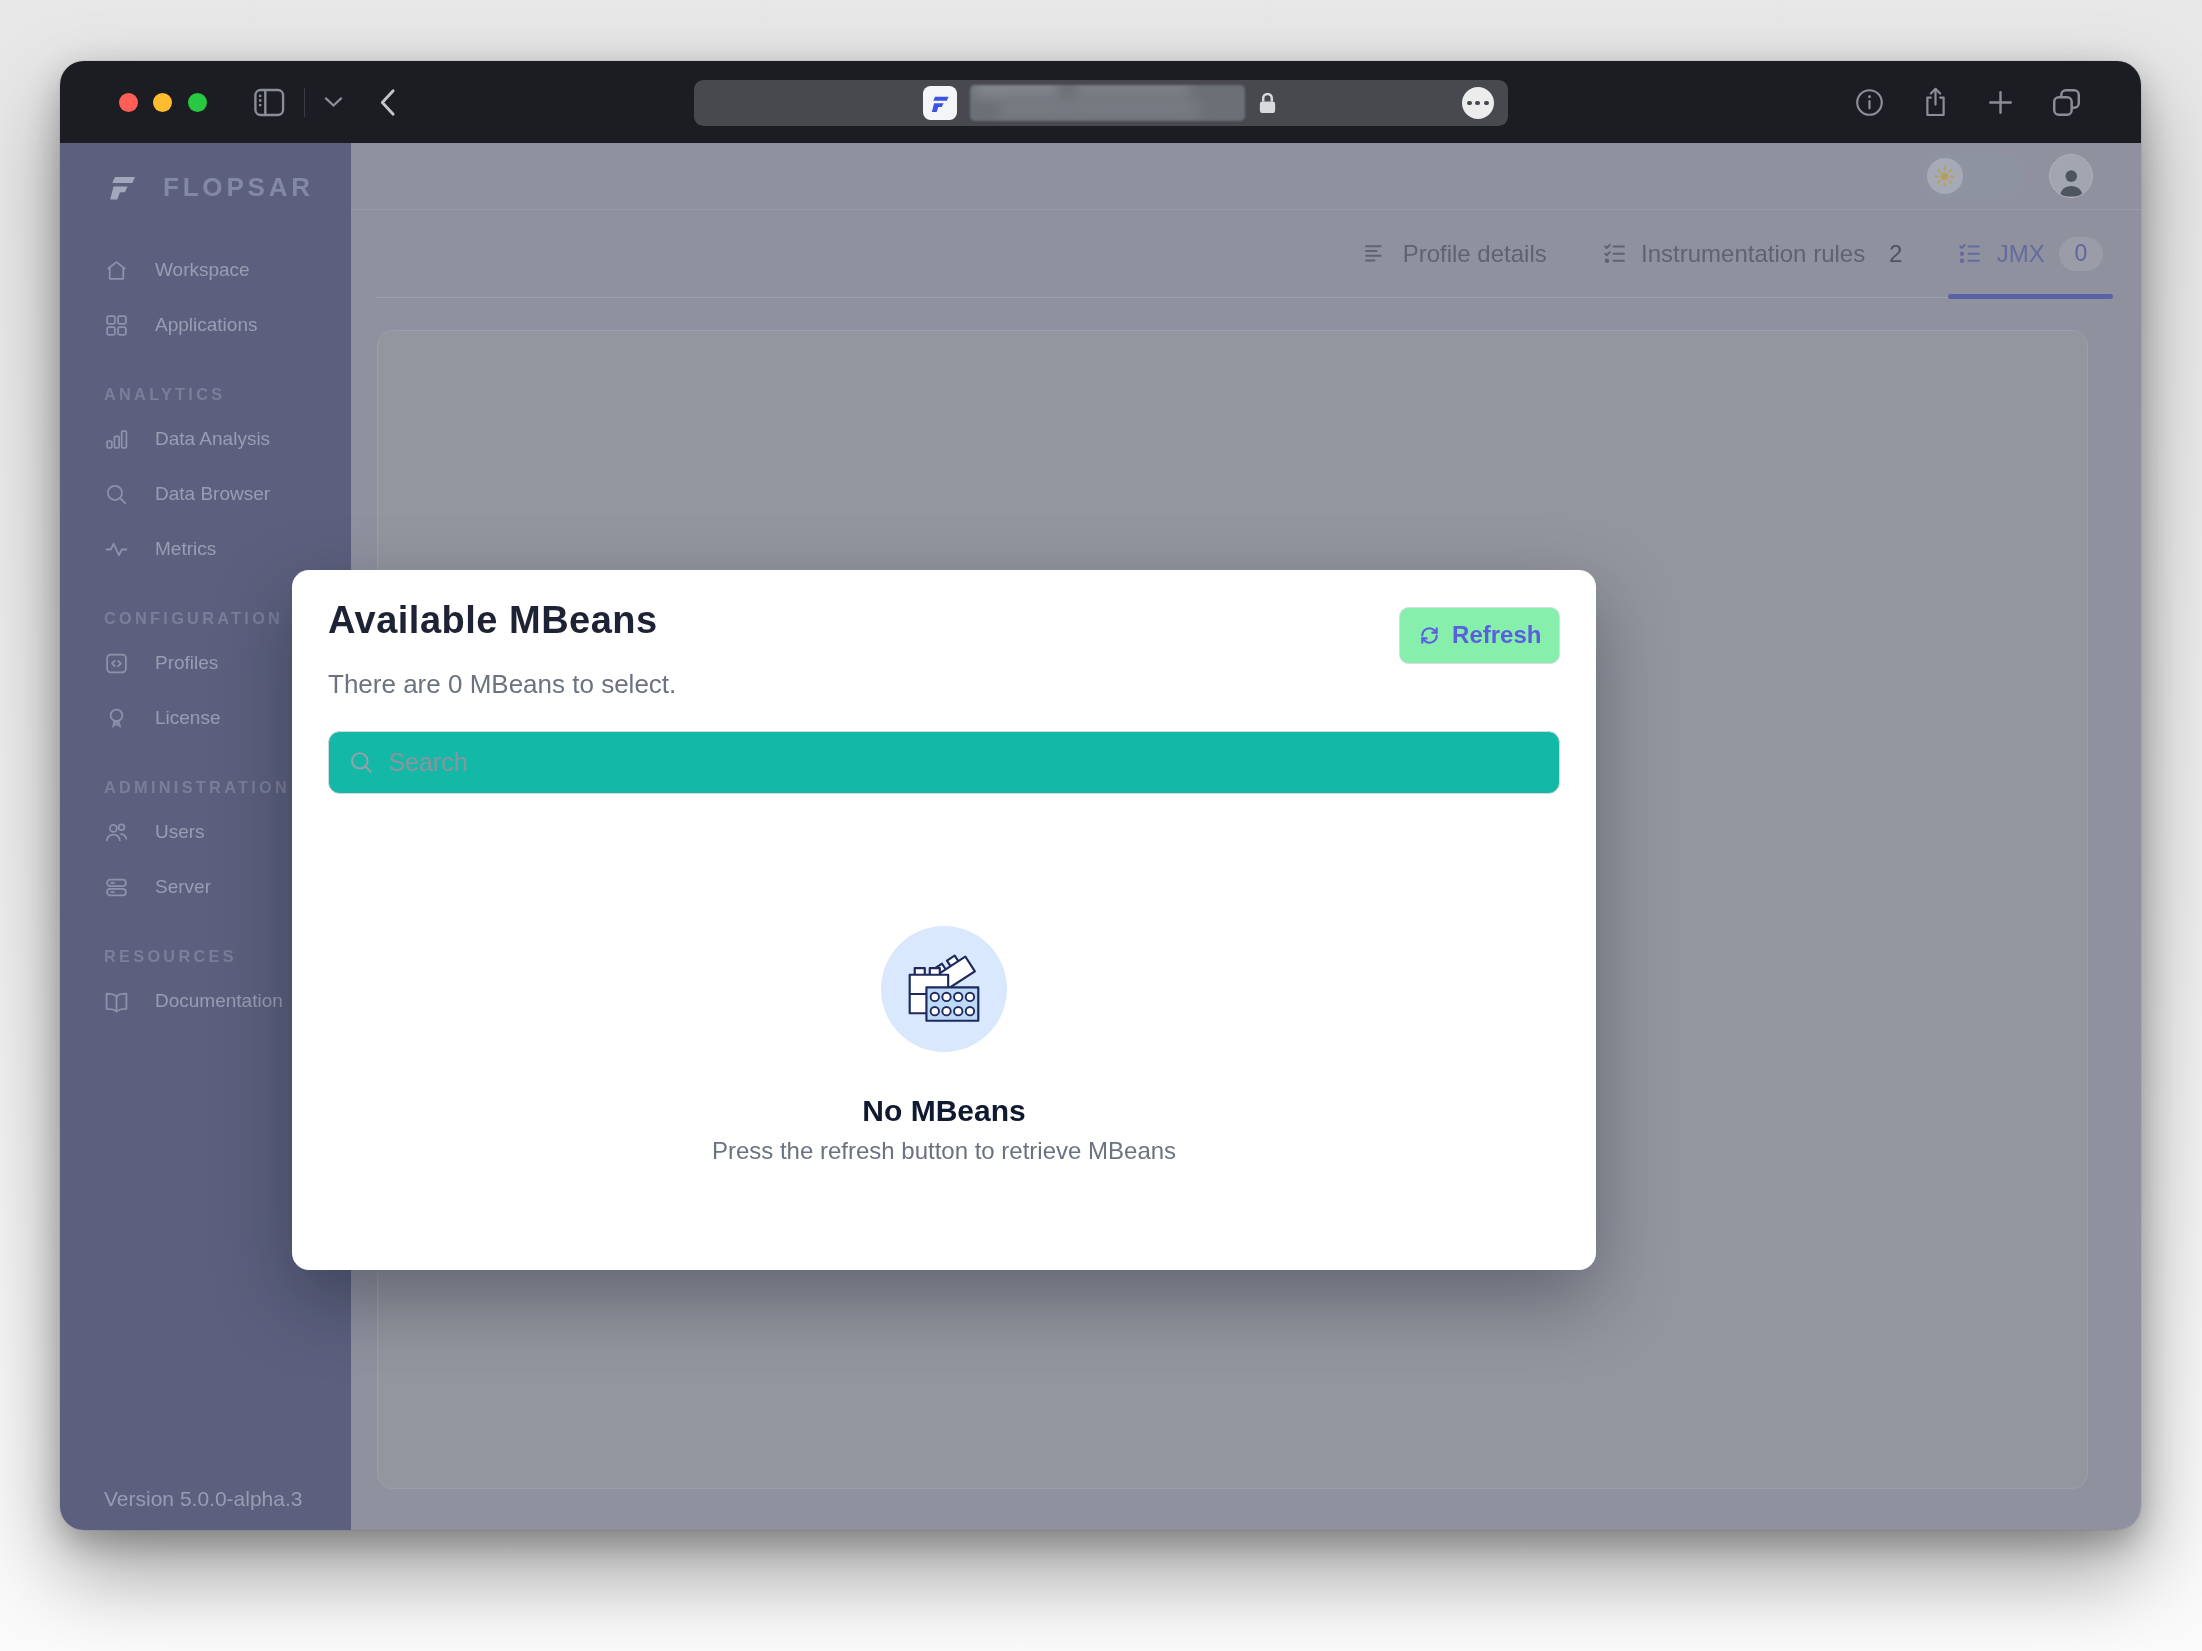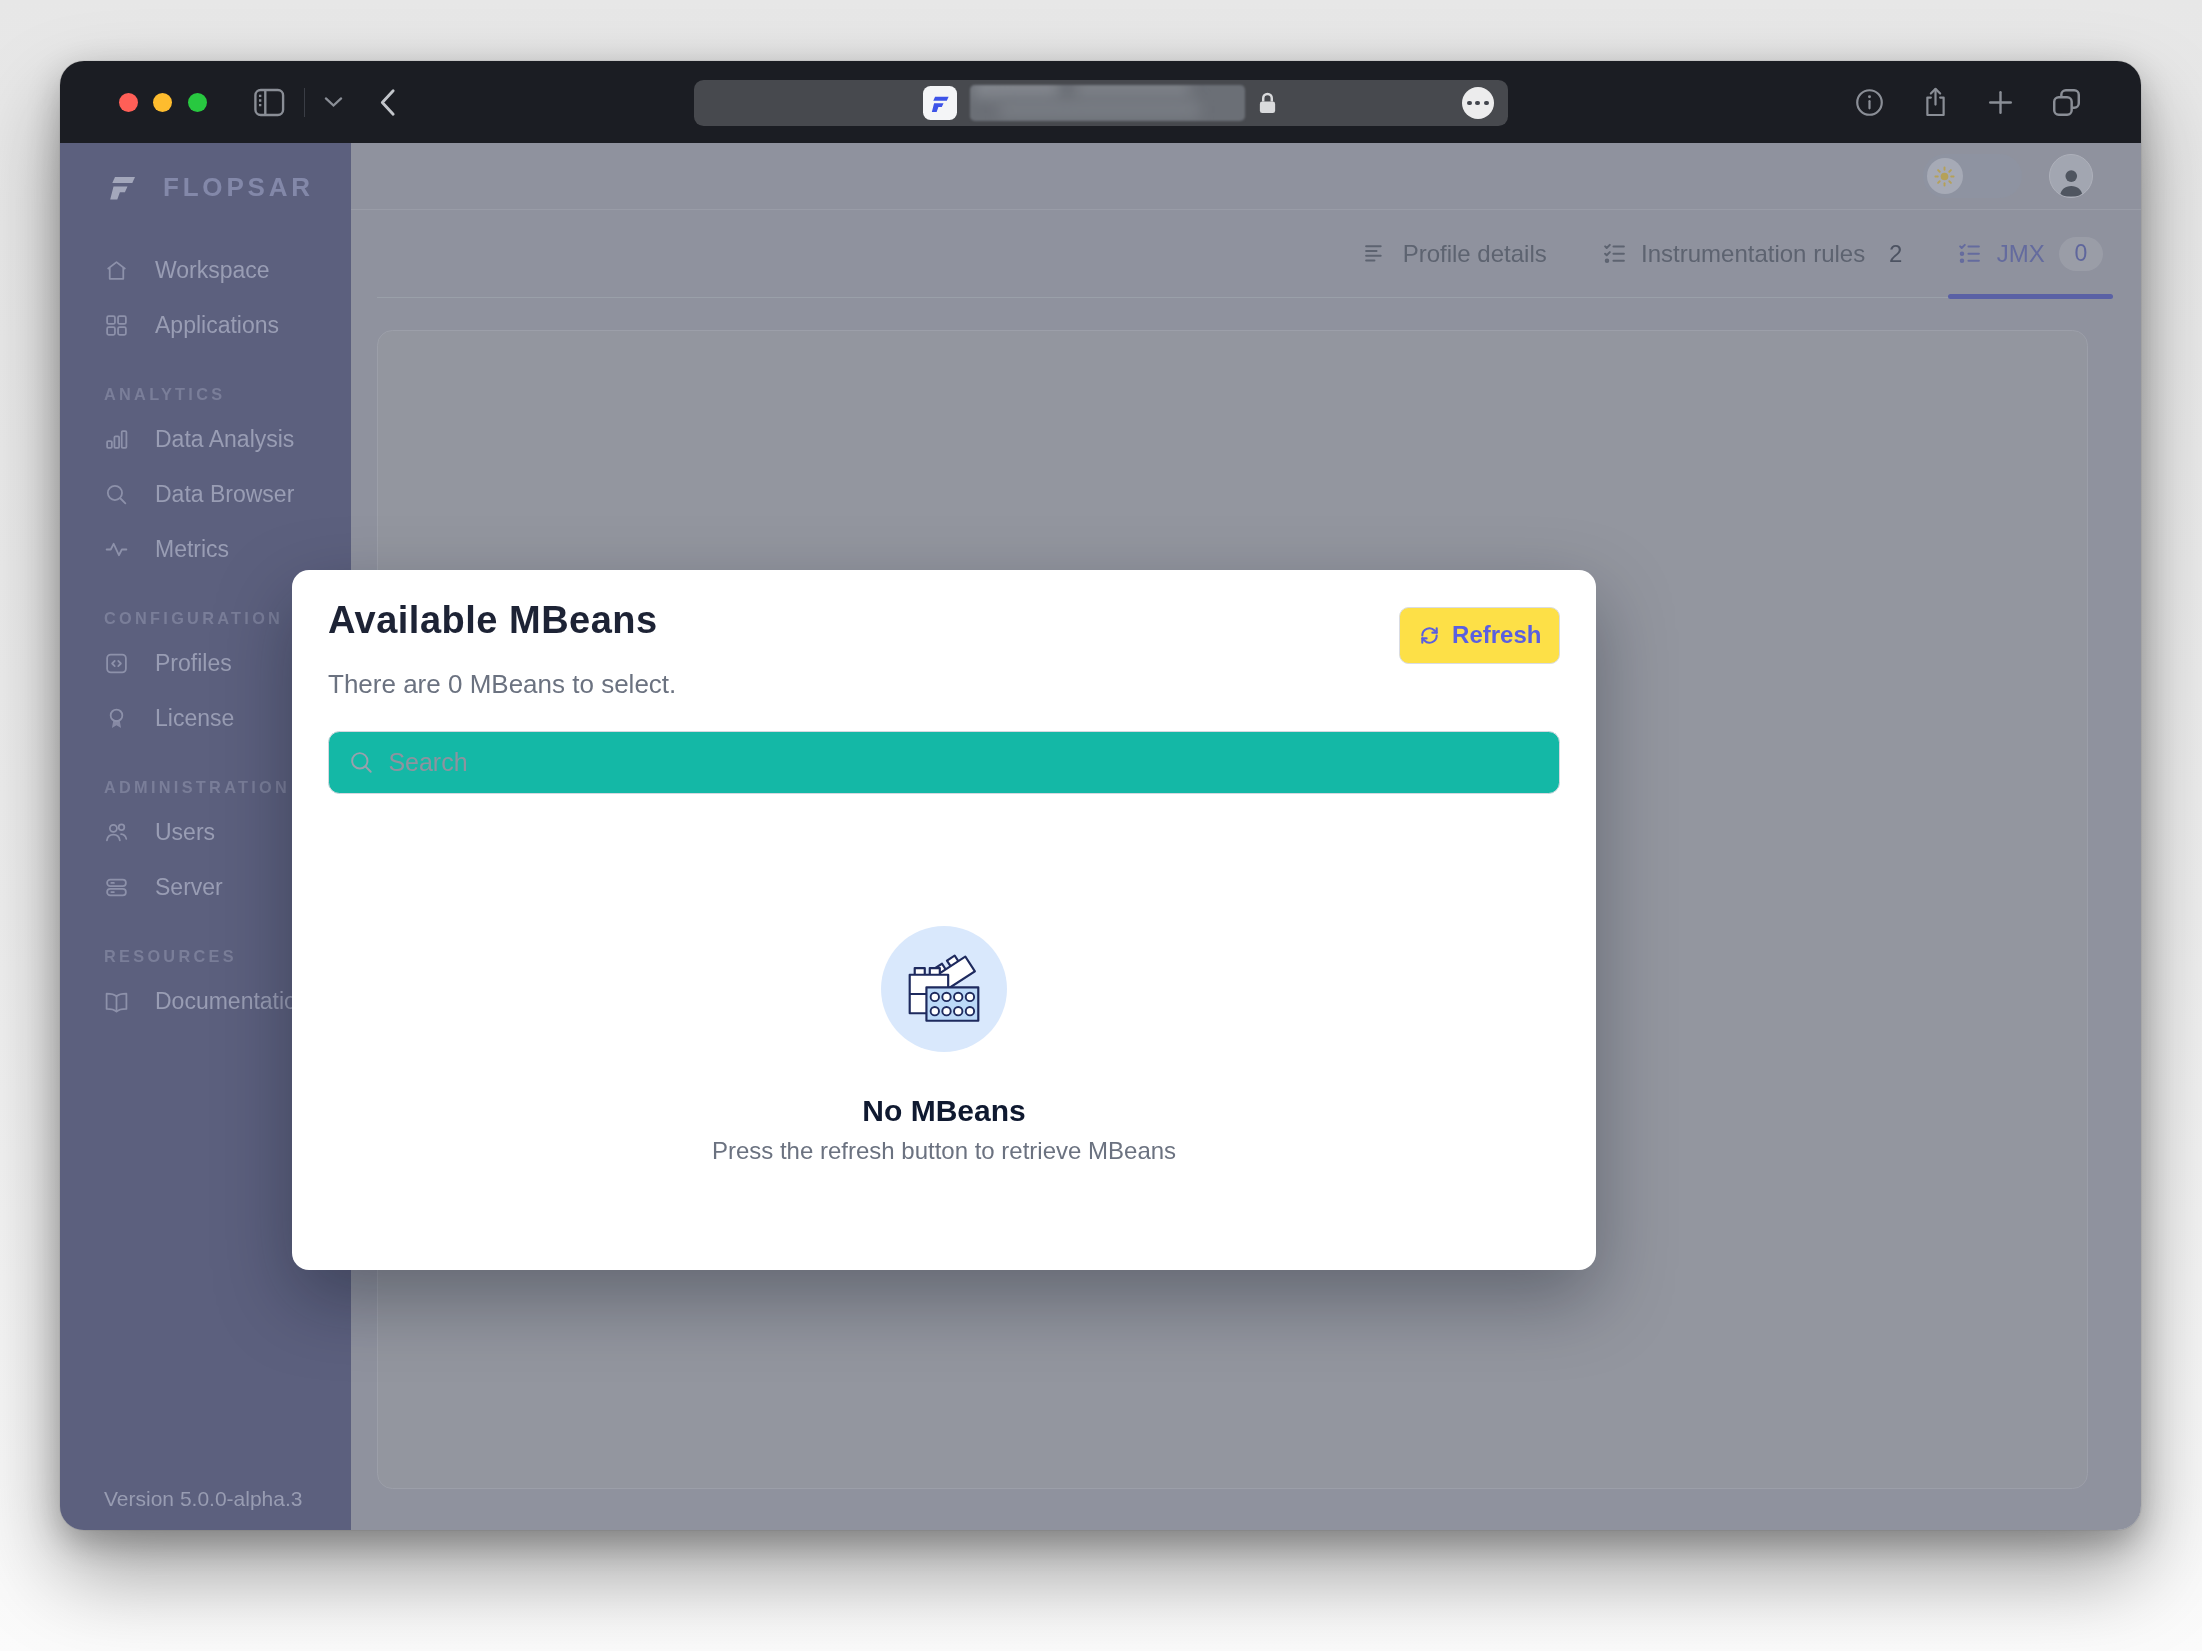--- a/index.html
+++ b/index.html
@@ -60,21 +60,21 @@
   
   .sidebar {
     width:291px; background:#5c607e; position:relative; flex-shrink:0;
     overflow:hidden; white-space:nowrap;
   }
   .side-logo { height:88px; display:flex; align-items:center; gap:19px; padding-left:42px; }
   .side-logo .logo-text { color:#8388a9; font-size:26px; font-weight:700; letter-spacing:3.8px; }
   .nav { padding-top:11.5px; }
   .nav-item {
     height:55px; display:flex; align-items:center; gap:26px; padding-left:44px;
-    color:#999db4; font-size:23px; cursor:default;
+    color:#999db4; font-size:19px; cursor:default;
   }
   .nav-item .nicon { color:#8d91aa; flex-shrink:0; }
   .sec-title {
     margin:32.5px 0 7.6px 44px; color:#7a7e99; font-size:16.3px; font-weight:700; letter-spacing:3.3px;
   }
   .version { position:absolute; left:44px; bottom:19px; color:#989cb2; font-size:21px; }
 
   
   .main { flex:1; display:flex; flex-direction:column; min-width:0; }
   .topbar {
@@ -118,21 +118,21 @@
     position:absolute; left:232px; top:427px; width:1304px; height:700px;
     background:#ffffff; border-radius:17px; z-index:10;
     box-shadow:0 29px 76px rgba(10,14,30,.35);
     padding:29px 36px; display:flex; flex-direction:column;
   }
   .modal-head { display:flex; justify-content:space-between; align-items:flex-start; }
   .modal-title { font-size:38px; font-weight:700; color:#1d2335; letter-spacing:0.5px; }
   .modal-sub { margin-top:27px; font-size:26px; color:#6b7280; }
   .refresh-btn {
     margin-top:7.6px; width:161px; height:57px; border:1.9px solid #d9dce4; border-radius:9.6px;
-    background:#fde047; display:flex; align-items:center; justify-content:center; gap:11.5px;
+    background:#86efac; display:flex; align-items:center; justify-content:center; gap:11.5px;
     color:#5a5fe0; font-size:24px; font-weight:700; cursor:pointer;
   }
   .search-wrap {
     margin-top:31px; height:63px; border:1.9px solid #d5d8e0; border-radius:11.5px;
     display:flex; align-items:center; gap:13.4px; padding:0 19px; background:#14b8a6;
   }
   .search-wrap input {
     border:none; outline:none; flex:1; font-size:25px; color:#374151; background:transparent;
     font-family:"Liberation Sans","DejaVu Sans",sans-serif;
   }

